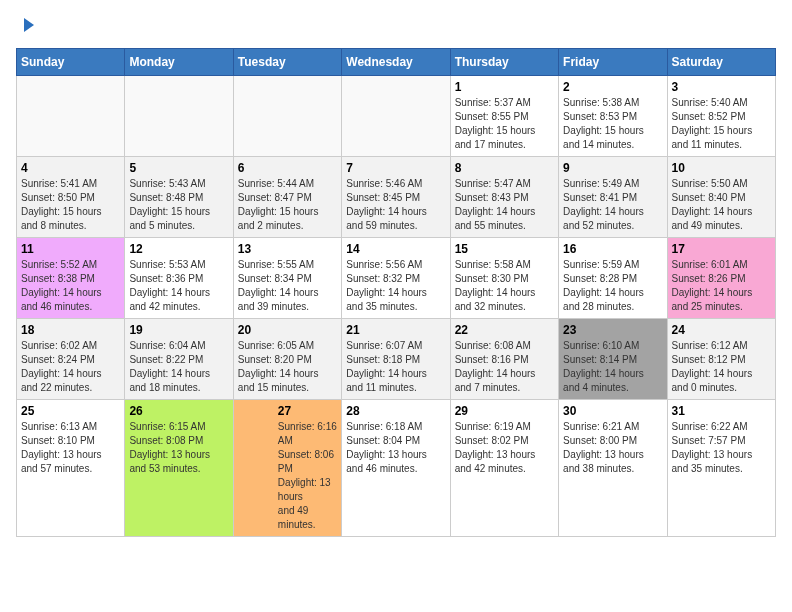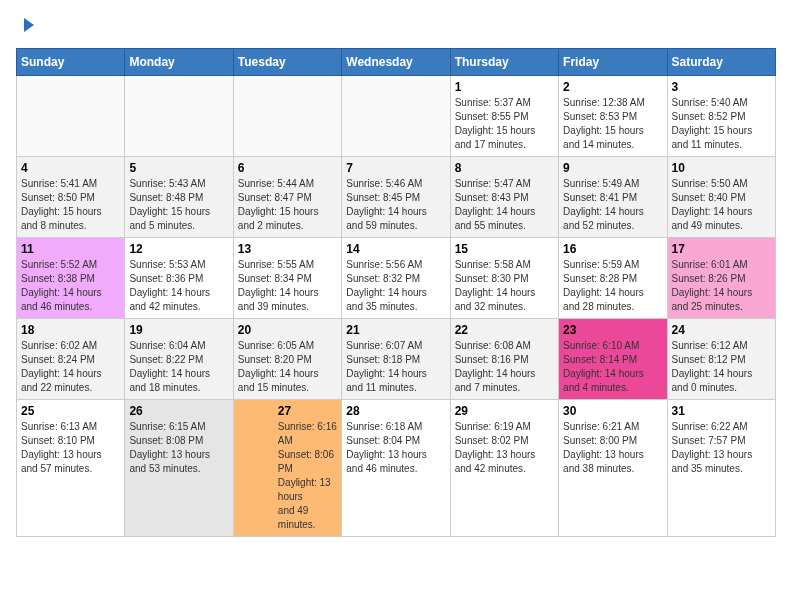--- a/index.html
+++ b/index.html
@@ -130,21 +130,21 @@
   <tbody id="calendar-body">
   <tr>
         <td class="empty"></td>
         <td class="empty"></td>
         <td class="empty"></td>
         <td class="empty"></td>
         <td style="background: rgb(255, 255, 255);"><span class="day-num">1</span><span class="day-info" style="white-space: pre-line;">Sunrise: 5:37 AM
 Sunset: 8:55 PM
 Daylight: 15 hours
 and 17 minutes.</span></td>
-        <td style="background: rgb(255, 255, 255);"><span class="day-num">2</span><span class="day-info" style="white-space: pre-line;">Sunrise: 12:38 AM
+        <td style="background: rgb(255, 255, 255);"><span class="day-num">2</span><span class="day-info" style="white-space: pre-line;">Sunrise: 5:38 AM
 Sunset: 8:53 PM
 Daylight: 15 hours
 and 14 minutes.</span></td>
         <td style="background: rgb(255, 255, 255);"><span class="day-num">3</span><span class="day-info" style="white-space: pre-line;">Sunrise: 5:40 AM
 Sunset: 8:52 PM
 Daylight: 15 hours
 and 11 minutes.</span></td>
       </tr>
       <tr>
         <td style="background: rgb(242, 242, 242);"><span class="day-num">4</span><span class="day-info" style="white-space: pre-line;">Sunrise: 5:41 AM
@@ -220,35 +220,35 @@
 Daylight: 14 hours
 and 15 minutes.</span></td>
         <td style="background: rgb(242, 242, 242);"><span class="day-num">21</span><span class="day-info" style="white-space: pre-line;">Sunrise: 6:07 AM
 Sunset: 8:18 PM
 Daylight: 14 hours
 and 11 minutes.</span></td>
         <td style="background: rgb(242, 242, 242);"><span class="day-num">22</span><span class="day-info" style="white-space: pre-line;">Sunrise: 6:08 AM
 Sunset: 8:16 PM
 Daylight: 14 hours
 and 7 minutes.</span></td>
-        <td style="background: #ec4899; margin-left: 24px;"><span class="day-num">23</span><span class="day-info" style="white-space: pre-line;">Sunrise: 6:10 AM
+        <td style="background: #a3a3a3; margin-left: 24px;"><span class="day-num">23</span><span class="day-info" style="white-space: pre-line;">Sunrise: 6:10 AM
 Sunset: 8:14 PM
 Daylight: 14 hours
 and 4 minutes.</span></td>
         <td style="background: rgb(242, 242, 242);"><span class="day-num">24</span><span class="day-info" style="white-space: pre-line;">Sunrise: 6:12 AM
 Sunset: 8:12 PM
 Daylight: 14 hours
 and 0 minutes.</span></td>
       </tr>
       <tr>
         <td style="background: rgb(255, 255, 255);"><span class="day-num">25</span><span class="day-info" style="white-space: pre-line;">Sunrise: 6:13 AM
 Sunset: 8:10 PM
 Daylight: 13 hours
 and 57 minutes.</span></td>
-        <td style="background: #e5e5e5;"><span class="day-num">26</span><span class="day-info" style="white-space: pre-line;">Sunrise: 6:15 AM
+        <td style="background: #bef264;"><span class="day-num">26</span><span class="day-info" style="white-space: pre-line;">Sunrise: 6:15 AM
 Sunset: 8:08 PM
 Daylight: 13 hours
 and 53 minutes.</span></td>
         <td style="background: #fdba74; padding-left: 44px;"><span class="day-num">27</span><span class="day-info" style="white-space: pre-line;">Sunrise: 6:16 AM
 Sunset: 8:06 PM
 Daylight: 13 hours
 and 49 minutes.</span></td>
         <td style="background: rgb(255, 255, 255);"><span class="day-num">28</span><span class="day-info" style="white-space: pre-line;">Sunrise: 6:18 AM
 Sunset: 8:04 PM
 Daylight: 13 hours

